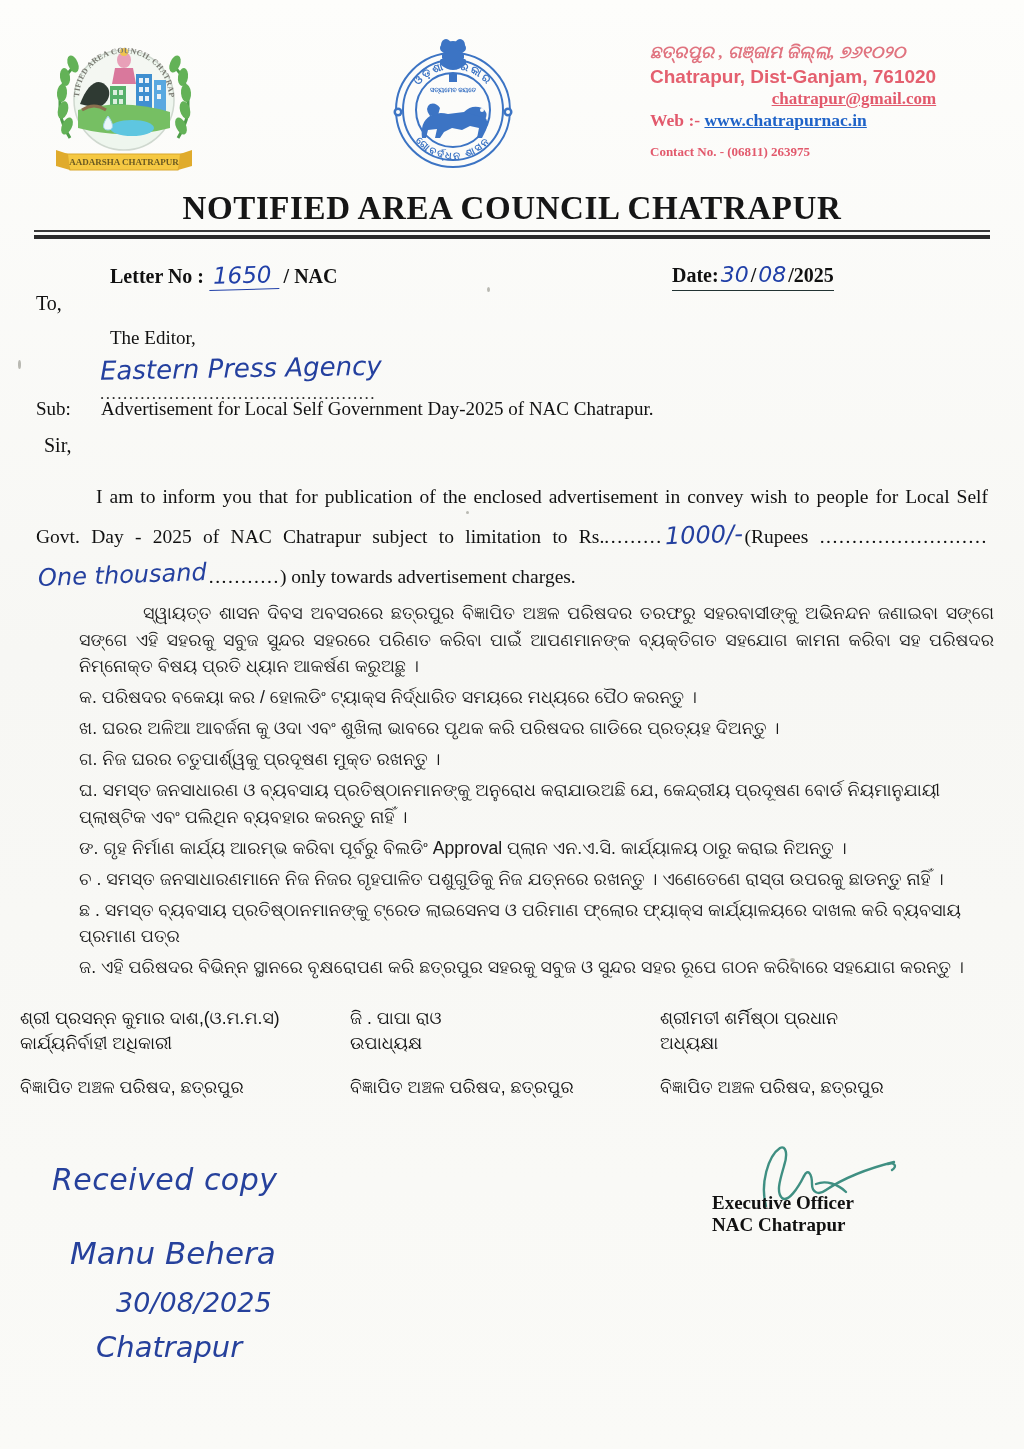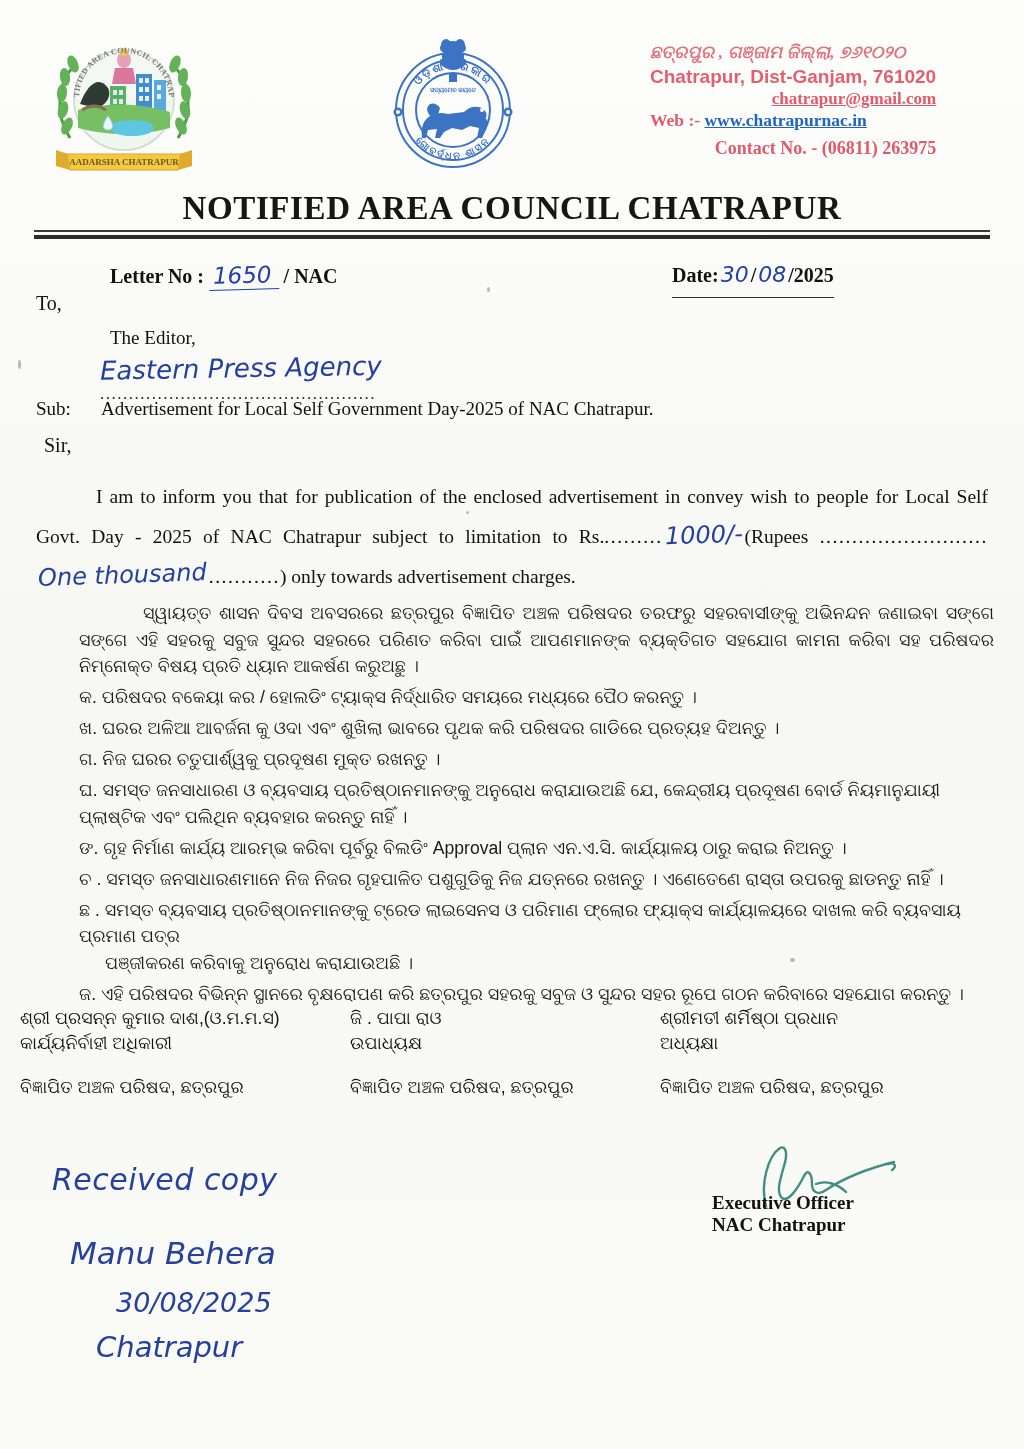--- a/index.html
+++ b/index.html
@@ -74,25 +74,24 @@
     font-size: 17.5px;
     font-weight: 700;
     color: #e2596c;
     margin-top: 1px;
   }
   .c-web .url {
     color: #1f63c8;
     text-decoration: underline;
   }
   .c-phone {
-    font-size: 18px;
+    font-size: 13px;
     font-weight: 700;
     color: #e2596c;
-    margin-top: 5px;
-    text-align: right;
+    margin-top: 12px;
   }
   
   .title {
     position: absolute;
     left: 0; right: 0; top: 190px;
     text-align: center;
     font-family: "Liberation Serif", serif;
     font-weight: 700;
     font-size: 33px;
     letter-spacing: .6px;
@@ -125,21 +124,21 @@
     border-bottom: 1.6px solid #2140a8;
     padding: 0 7px 1px 4px;
     display: inline-block;
     transform: rotate(-1.5deg);
   }
   .dateblk {
     position: absolute;
     left: 672px; top: 0;
     font-size: 20px; font-weight: 700;
     border-bottom: 1.6px solid #233;
-    padding-bottom: 10px;
+    padding-bottom: 3px;
   }
   .dateblk .hw {
     font-family: "DejaVu Sans", sans-serif;
     font-weight: 400;
     font-size: 22px;
     color: #2140a8;
     font-style: italic;
     padding: 0 2px;
   }
   
@@ -409,21 +408,20 @@
     <div class="od-para">
       <span class="ind"></span><span>ସ୍ୱାୟତ୍ତ ଶାସନ ଦିବସ ଅବସରରେ ଛତ୍ରପୁର ବିଜ୍ଞାପିତ ଅଞ୍ଚଳ ପରିଷଦର ତରଫରୁ ସହରବାସୀଙ୍କୁ ଅଭିନନ୍ଦନ ଜଣାଇବା ସଙ୍ଗେ ସଙ୍ଗେ ଏହି ସହରକୁ ସବୁଜ ସୁନ୍ଦର ସହରରେ ପରିଣତ କରିବା ପାଇଁ ଆପଣମାନଙ୍କ ବ୍ୟକ୍ତିଗତ ସହଯୋଗ କାମନା କରିବା ସହ ପରିଷଦର ନିମ୍ନୋକ୍ତ ବିଷୟ ପ୍ରତି ଧ୍ୟାନ ଆକର୍ଷଣ କରୁଅଛୁ ।</span>
     </div>
     <div class="od-item">କ. ପରିଷଦର ବକେୟା କର / ହୋଲଡିଂ ଟ୍ୟାକ୍ସ ନିର୍ଦ୍ଧାରିତ ସମୟରେ ମଧ୍ୟରେ ପୈଠ କରନ୍ତୁ ।</div>
     <div class="od-item">ଖ. ଘରର ଅଳିଆ ଆବର୍ଜନା କୁ ଓଦା ଏବଂ ଶୁଖିଲା ଭାବରେ ପୃଥକ କରି ପରିଷଦର ଗାଡିରେ ପ୍ରତ୍ୟହ ଦିଅନ୍ତୁ ।</div>
     <div class="od-item">ଗ. ନିଜ ଘରର ଚତୁପାର୍ଶ୍ୱକୁ ପ୍ରଦୂଷଣ ମୁକ୍ତ ରଖନ୍ତୁ ।</div>
     <div class="od-item">ଘ. ସମସ୍ତ ଜନସାଧାରଣ ଓ ବ୍ୟବସାୟ ପ୍ରତିଷ୍ଠାନମାନଙ୍କୁ  ଅନୁରୋଧ କରାଯାଉଅଛି ଯେ, କେନ୍ଦ୍ରୀୟ ପ୍ରଦୂଷଣ ବୋର୍ଡ ନିୟମାନୁଯାୟୀ ପ୍ଲାଷ୍ଟିକ ଏବଂ ପଲିଥିନ ବ୍ୟବହାର କରନ୍ତୁ ନାହିଁ ।</div>
     <div class="od-item">ଙ. ଗୃହ ନିର୍ମାଣ କାର୍ଯ୍ୟ ଆରମ୍ଭ କରିବା ପୂର୍ବରୁ ବିଲଡିଂ Approval ପ୍ଲାନ ଏନ.ଏ.ସି. କାର୍ଯ୍ୟାଳୟ ଠାରୁ କରାଇ ନିଅନ୍ତୁ ।</div>
     <div class="od-item">ଚ . ସମସ୍ତ ଜନସାଧାରଣମାନେ ନିଜ ନିଜର ଗୃହପାଳିତ ପଶୁଗୁଡିକୁ ନିଜ ଯତ୍ନରେ ରଖନ୍ତୁ । ଏଣେତେଣେ ରାସ୍ତା ଉପରକୁ ଛାଡନ୍ତୁ ନାହିଁ ।</div>
     <div class="od-item">ଛ . ସମସ୍ତ ବ୍ୟବସାୟ ପ୍ରତିଷ୍ଠାନମାନଙ୍କୁ ଟ୍ରେଡ ଲାଇସେନସ ଓ ପରିମାଣ ଫ୍ଲୋର ଫ୍ୟାକ୍ସ କାର୍ଯ୍ୟାଳୟରେ ଦାଖଲ କରି ବ୍ୟବସାୟ ପ୍ରମାଣ ପତ୍ର</div>
-    <div class="od-cont">ପଞ୍ଜୀକରଣ କରିବାକୁ  ଅନୁରୋଧ କରାଯାଉଅଛି ।</div>
     <div class="od-item">ଜ. ଏହି ପରିଷଦର ବିଭିନ୍ନ ସ୍ଥାନରେ ବୃକ୍ଷରୋପଣ କରି ଛତ୍ରପୁର ସହରକୁ ସବୁଜ ଓ ସୁନ୍ଦର ସହର ରୂପେ ଗଠନ କରିବାରେ ସହଯୋଗ କରନ୍ତୁ ।</div>
   </div>
 
   <div class="signatures">
     <div class="sigcol c1">
       <div class="sig-name">ଶ୍ରୀ ପ୍ରସନ୍ନ  କୁମାର ଦାଶ,(ଓ.ମ.ମ.ସ)</div>
       <div class="sig-role">କାର୍ଯ୍ୟନିର୍ବାହୀ ଅଧିକାରୀ</div>
       <div class="sig-org">ବିଜ୍ଞାପିତ ଅଞ୍ଚଳ ପରିଷଦ, ଛତ୍ରପୁର</div>
     </div>
     <div class="sigcol c2">

